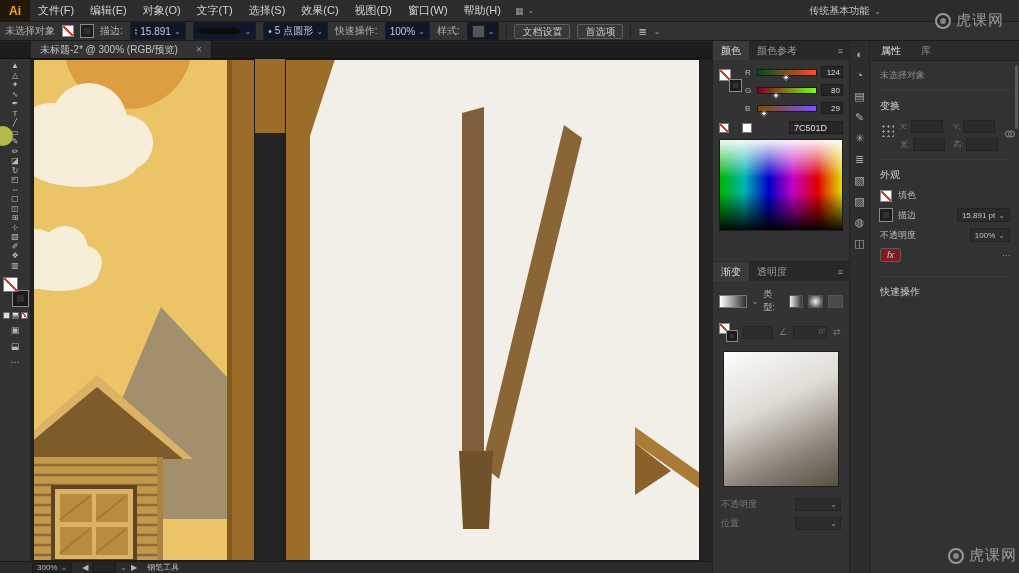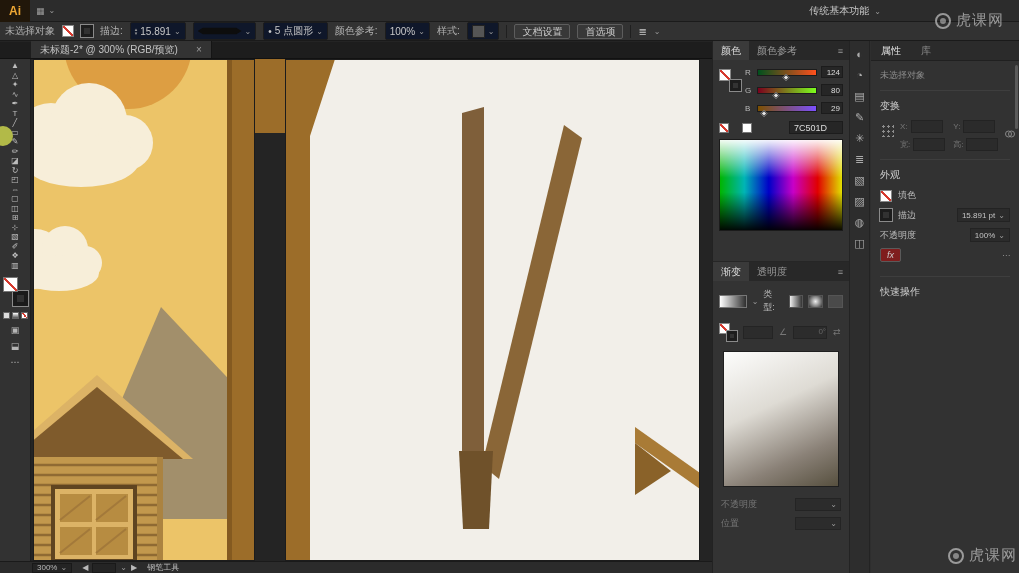--- a/index.html
+++ b/index.html
@@ -122,20 +122,32 @@
   
   .watermark{position:absolute;display:flex;align-items:center;gap:5px;color:rgba(240,240,240,.55);font-size:15px;z-index:30;letter-spacing:1px;}
   .wm-logo{width:16px;height:16px;border:2px solid rgba(240,240,240,.55);border-radius:50%;position:relative;flex:none;}
   .wm-logo::after{content:"";position:absolute;inset:3px;background:rgba(240,240,240,.45);border-radius:50%;}
 </style>
 </head>
 <body>
 
 <div class="menubar">
   <div class="ai-logo">Ai</div>
+  <nav class="menus">
+
+  <span class="menu-item">文件(F)</span>
+      <span class="menu-item">编辑(E)</span>
+      <span class="menu-item">对象(O)</span>
+      <span class="menu-item">文字(T)</span>
+      <span class="menu-item">选择(S)</span>
+      <span class="menu-item">效果(C)</span>
+      <span class="menu-item">视图(D)</span>
+      <span class="menu-item">窗口(W)</span>
+      <span class="menu-item">帮助(H)</span>
+    </nav>
   <span class="mb-icons">
     <span>▦</span>
     <span class="chev">⌄</span>
   </span>
   <div class="workspace">
     <span>传统基本功能</span>
     <span class="chev">⌄</span>
   </div>
 </div>
 
@@ -154,21 +166,21 @@
   </span>
   <span class="cb-field">
     <span class="brush-preview"></span>
     <span class="chev">⌄</span>
   </span>
   <span class="cb-field">
     <span>•</span>
     <span>5 点圆形</span>
     <span class="chev">⌄</span>
   </span>
-  <span class="cb-label">颜色参考:</span>
+  <span class="cb-label">快速操作:</span>
   <span class="cb-field">
     <span>100%</span>
     <span class="chev">⌄</span>
   </span>
   <span class="cb-label">样式:</span>
   <span class="cb-field">
     <span class="mini-style"></span>
     <span class="chev">⌄</span>
   </span>
   <span class="cb-sep"></span>

